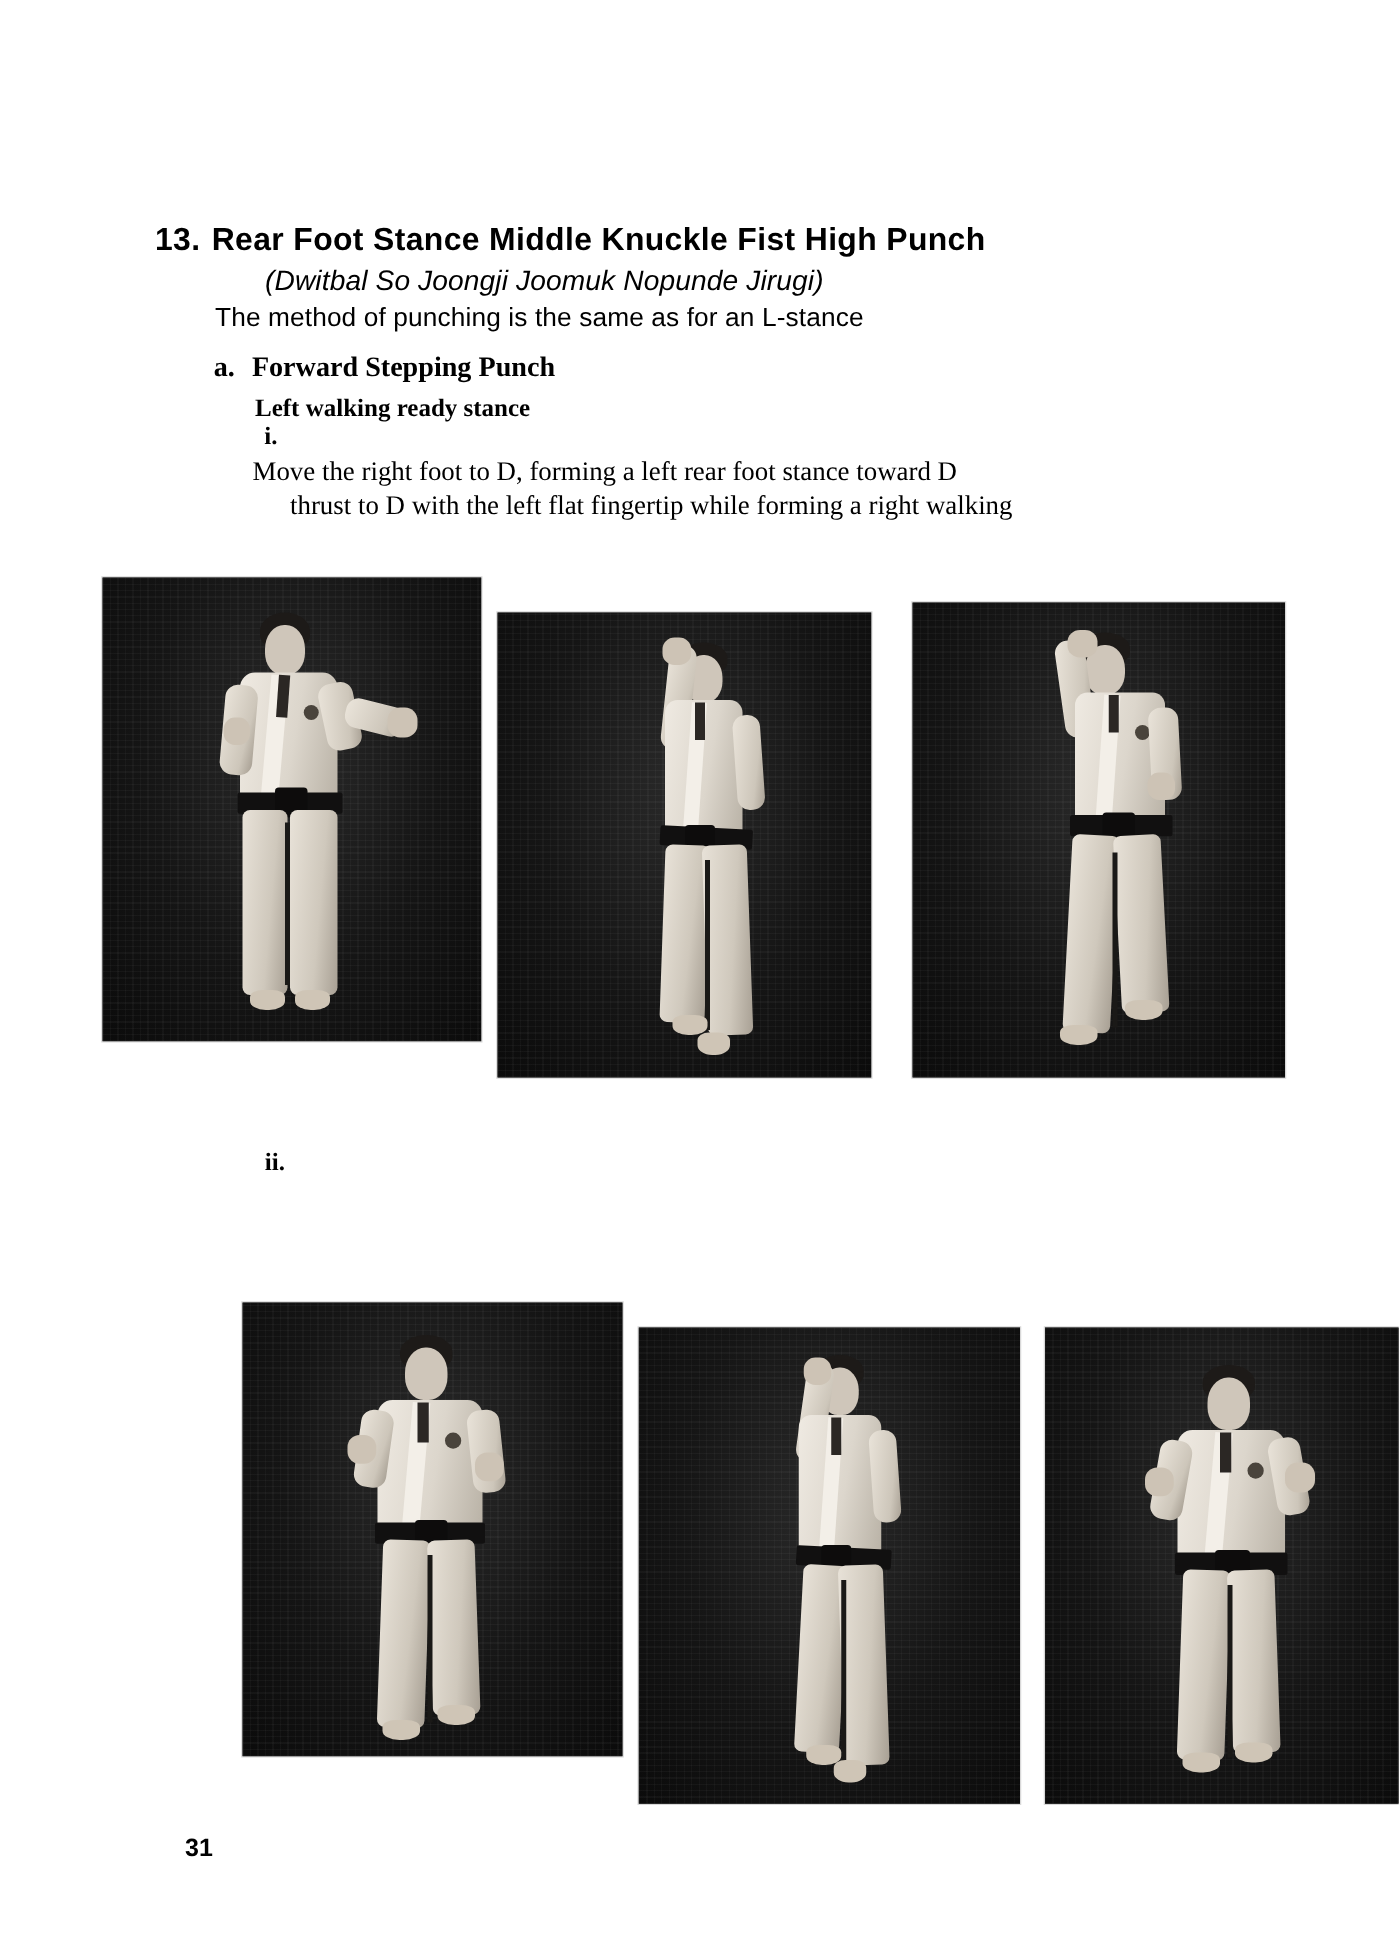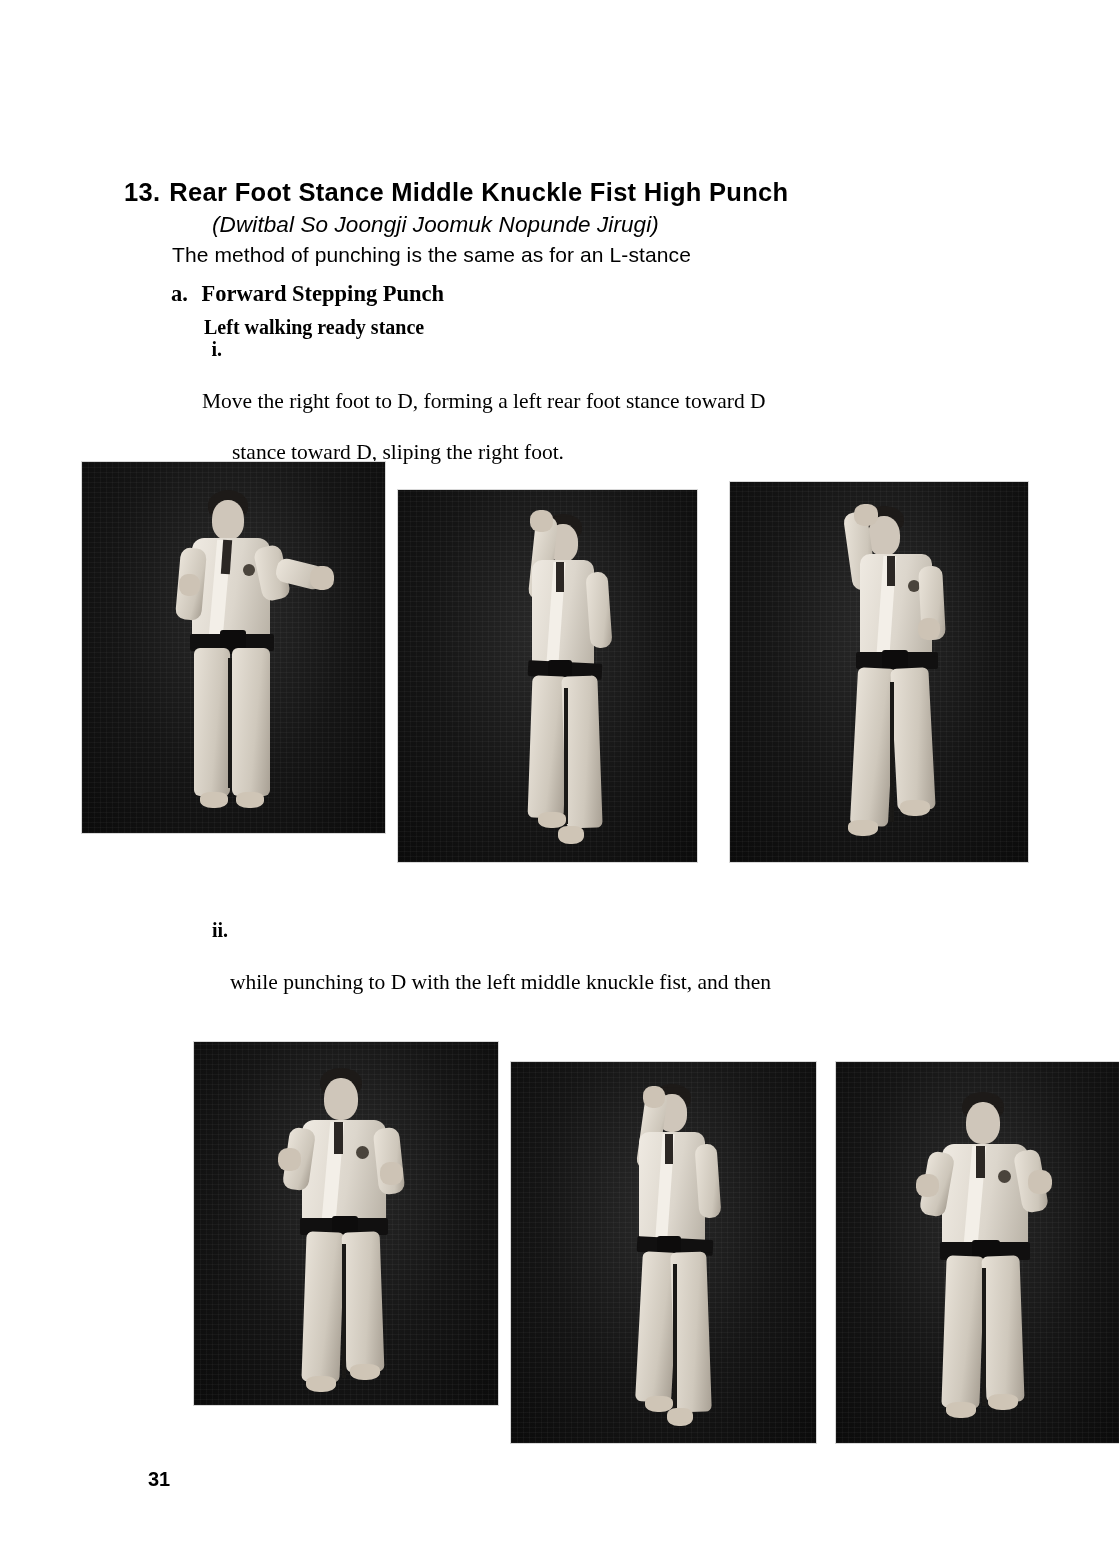--- a/index.html
+++ b/index.html
@@ -91,21 +91,21 @@
     left: 0;
     top: 0;
     font-weight: bold;
     font-size: 20px;
     text-align: right;
   }
   .step-i .marker  { width: 18px; }
   .step-ii .marker { width: 24px; text-align: right; }
 
   .step .lines { margin-left: 30px; }
-  .step .ln { display: block; white-space: nowrap; margin-top: 24px; }
+  .step .ln { display: block; white-space: nowrap; }
   .step-i .ln-1  { margin-left: -2px; }
   .step-i .ln-2,
   .step-i .ln-3,
   .step-i .ln-4  { margin-left: 28px; }
   .step-ii .ln-1 { margin-left: -4px; }
   .step-ii .ln-2,
   .step-ii .ln-3,
   .step-ii .ln-4 { margin-left: 26px; }
 
   .page-number {
@@ -217,28 +217,27 @@
     <span class="lbl">a.</span>
     <span>Forward Stepping Punch</span>
   </div>
 
   <div class="ready-stance">Left walking ready stance</div>
 
   <div class="step step-i">
     <span class="marker">i.</span>
     <span class="lines">
       <span class="ln ln-1">Move the right foot to D, forming a left rear foot stance toward D</span>
-      <span class="ln ln-4">stance toward D, sliping the right foot.</span>
+      <span class="ln ln-3">thrust to D with the left flat fingertip while forming a right walking</span>
     </span>
   </div>
 
   <div class="step step-ii">
     <span class="marker">ii.</span>
     <span class="lines">
-      <span class="ln ln-2">while punching to D with the left middle knuckle fist, and then</span>
     </span>
   </div>
 
   <div class="page-number">31</div>
 </div>
 
 <div class="photo" style="left:82px; top:462px; width:303px; height:371px;">
   <div class="grain"></div>
   <div class="figure">
     <div class="hair" style="left:126px; top:28px;  width:40px; height:30px;"></div>

